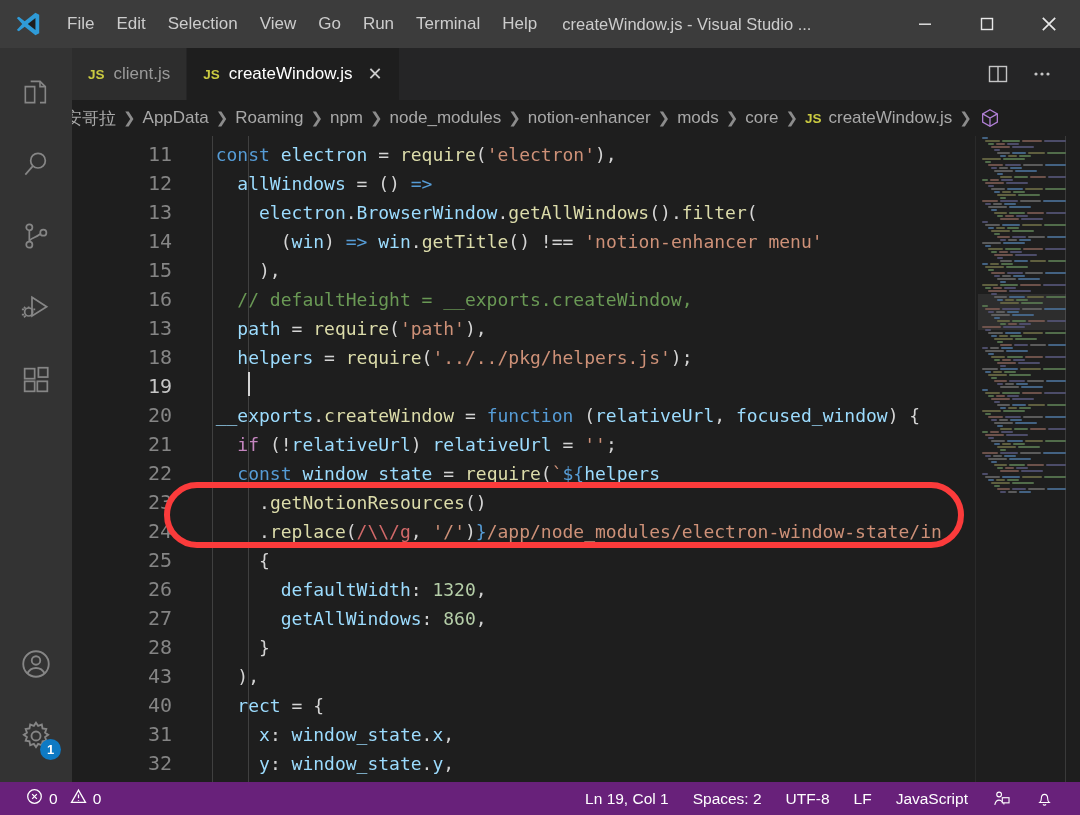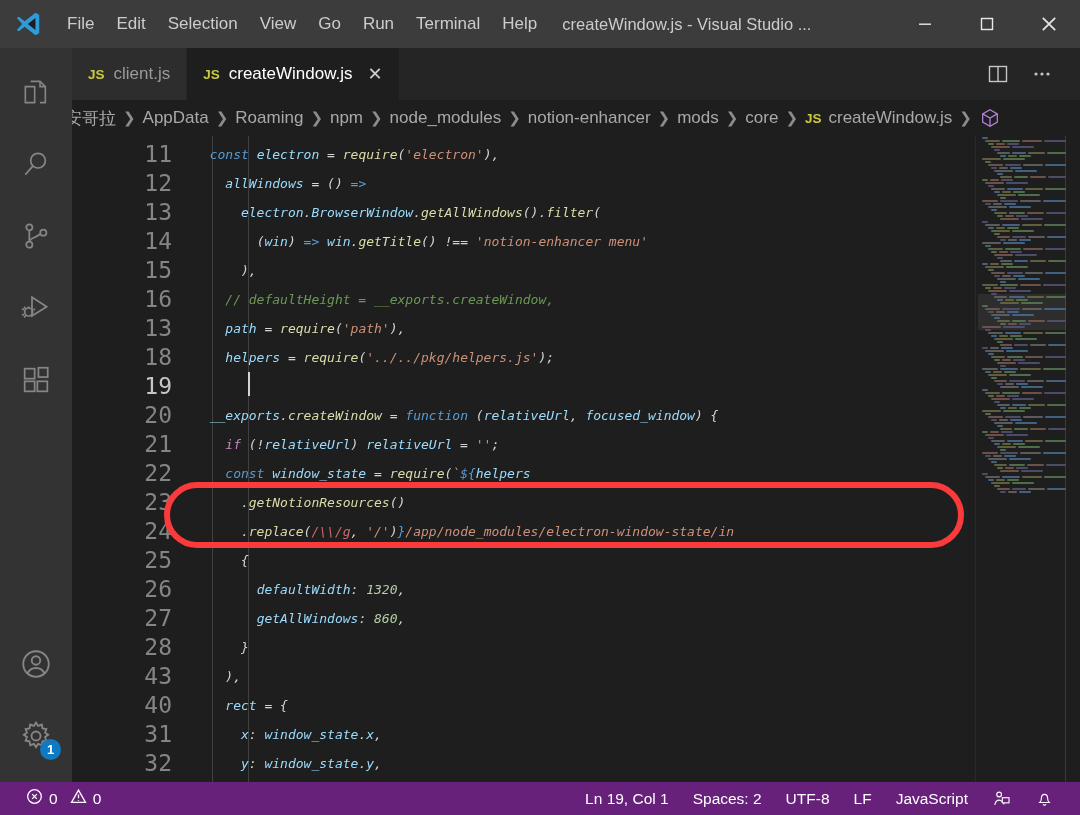--- a/index.html
+++ b/index.html
@@ -72,29 +72,29 @@
   }
   .bc-item { display: flex; align-items: center; gap: 7px; }
   .bc-sep { color: #8c8c8c; padding: 0 7px; font-size: 15px; }
   .bc-first { margin-left: -7px; }
 
   
   .codewrap { flex: 1; min-height: 0; display: flex; position: relative; overflow: hidden; background: #1e1e1e; }
   .gutter {
     width: 122px; flex: none; text-align: right;
     padding-right: 22px; padding-top: 4px;
-    font-family: "DejaVu Sans Mono", monospace; font-size: 23px; color: #858585;
+    font-family: "DejaVu Sans Mono", monospace; font-size: 20px; color: #858585;
   }
   .gutter .ln { height: 29px; line-height: 29px; }
   .gutter .ln.current { color: #c6c6c6; }
   .codecol { flex: 1; min-width: 0; position: relative; padding-top: 4px; overflow: hidden; }
   .cline {
     height: 29px; line-height: 29px;
-    font-family: "DejaVu Sans Mono", monospace; font-size: 13px;
-    color: #d4d4d4; white-space: pre; position: relative; font-style: italic;
+    font-family: "DejaVu Sans Mono", monospace; font-size: 18px;
+    color: #d4d4d4; white-space: pre; position: relative;
   }
   .indent-guide { position: absolute; top: 0; bottom: 0; width: 1px; background: #404040; }
   .cursor {
     position: absolute; left: 54px; top: 4px; width: 2px; height: 24px; background: #d4d4d4;
   }
 
   
   .t-kw   { color: #569cd6; }
   .t-kw2  { color: #c586c0; }
   .t-var  { color: #9cdcfe; }

